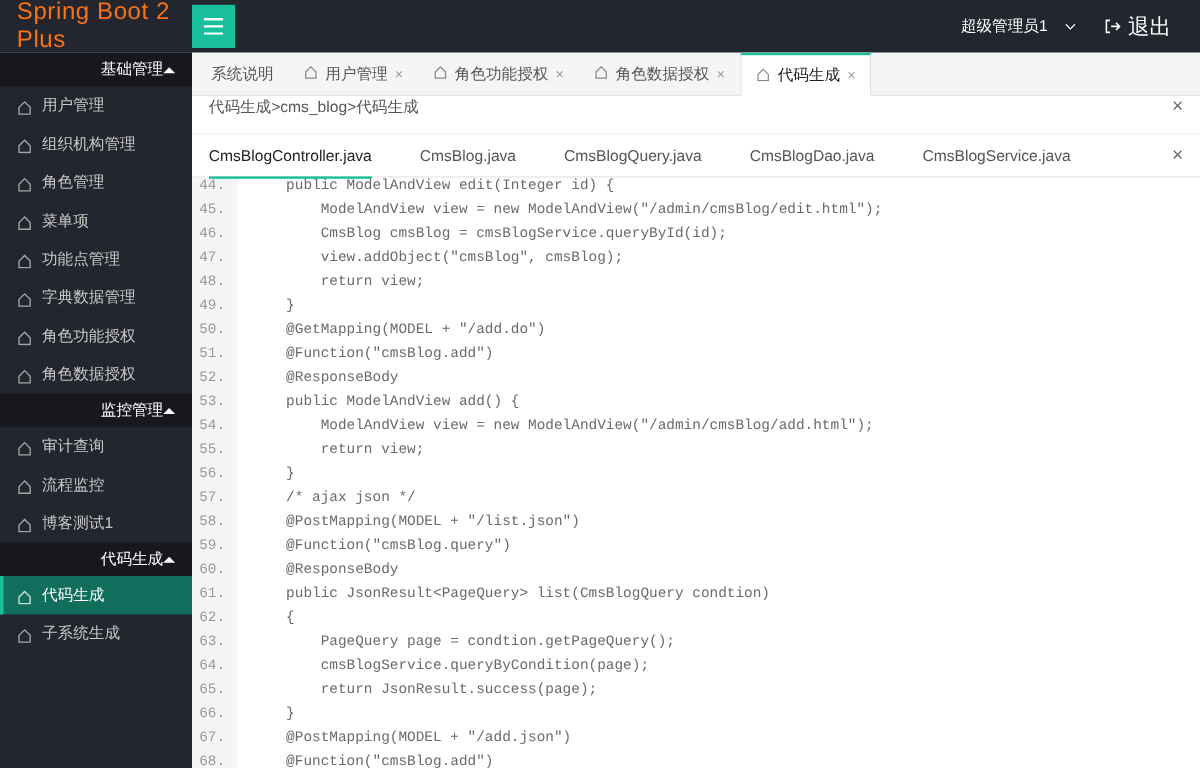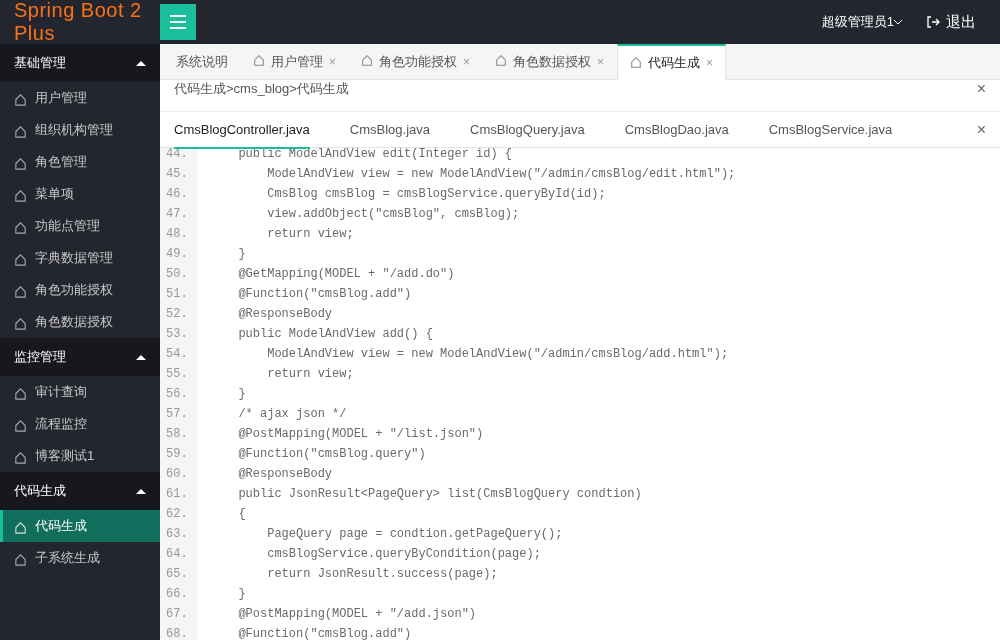--- a/index.html
+++ b/index.html
@@ -5,30 +5,30 @@
 * { margin: 0; padding: 0; box-sizing: border-box; }
 body { font-family: -apple-system, "Helvetica Neue", Arial, sans-serif; font-size: 13px; background: #f5f5f5; overflow: hidden; }
 .app { width: 1000px; height: 640px; display: flex; flex-direction: column; }
 
 
 .topbar { height: 44px; background: #23262e; color: #ccc; display: flex; align-items: center; padding: 0 12px 0 0; }
 .brand { width: 160px; color: #f97316; font-size: 20px; padding-left: 14px; letter-spacing: .5px; }
 .hamburger { width: 36px; height: 36px; background: #19be9b; color: #fff; display: flex; align-items: center; justify-content: center; margin-right: 16px; cursor: pointer; }
 .nav-item { color: #fff; padding: 0 18px; height: 44px; line-height: 44px; font-size: 14px; border-bottom: 2px solid #19be9b; }
 .spacer { flex: 1; }
-.user { color: #fff; font-size: 13px; display: flex; align-items: center; gap: 0; padding: 0 12px; cursor: pointer; }
-.logout { color: #fff; font-size: 15px; display: flex; align-items: center; gap: 6px; padding: 0 12px; cursor: pointer; }
+.user { color: #fff; font-size: 13px; display: flex; align-items: center; gap: 15px; padding: 0 12px; cursor: pointer; }
+.logout { color: #fff; font-size: 18px; display: flex; align-items: center; gap: 6px; padding: 0 12px; cursor: pointer; }
 .icon { display: inline-block; vertical-align: middle; }
 
 
 .body { flex: 1; display: flex; min-height: 0; }
 
 
 .sidebar { width: 160px; background: #23262e; color: #c7c7c7; overflow-y: auto; font-size: 13px; }
-.sb-header { height: 38px; display: flex; align-items: center; padding: 0 14px; background: #16181d; color: #fff; font-size: 13px; justify-content: space-between; cursor: pointer; }
+.sb-header { height: 28px; display: flex; align-items: center; padding: 0 14px; background: #16181d; color: #fff; font-size: 13px; justify-content: flex-end; cursor: pointer; }
 .sb-item { height: 32px; display: flex; align-items: center; padding: 0 14px; gap: 8px; cursor: pointer; color: #c7c7c7; }
 .sb-item.active { background: #116e5c; color: #fff; border-left: 3px solid #19be9b; padding-left: 11px; }
 .sb-item svg { opacity: .8; }
 .caret { width: 0; height: 0; border-left: 5px solid transparent; border-right: 5px solid transparent; border-bottom: 5px solid #fff; }
 
 
 .main { flex: 1; display: flex; flex-direction: column; min-width: 0; background: #fff; }
 
 
 .page-tabs { height: 36px; background: #f4f5f7; border-bottom: 1px solid #e3e3e3; display: flex; align-items: stretch; padding-left: 4px; }

